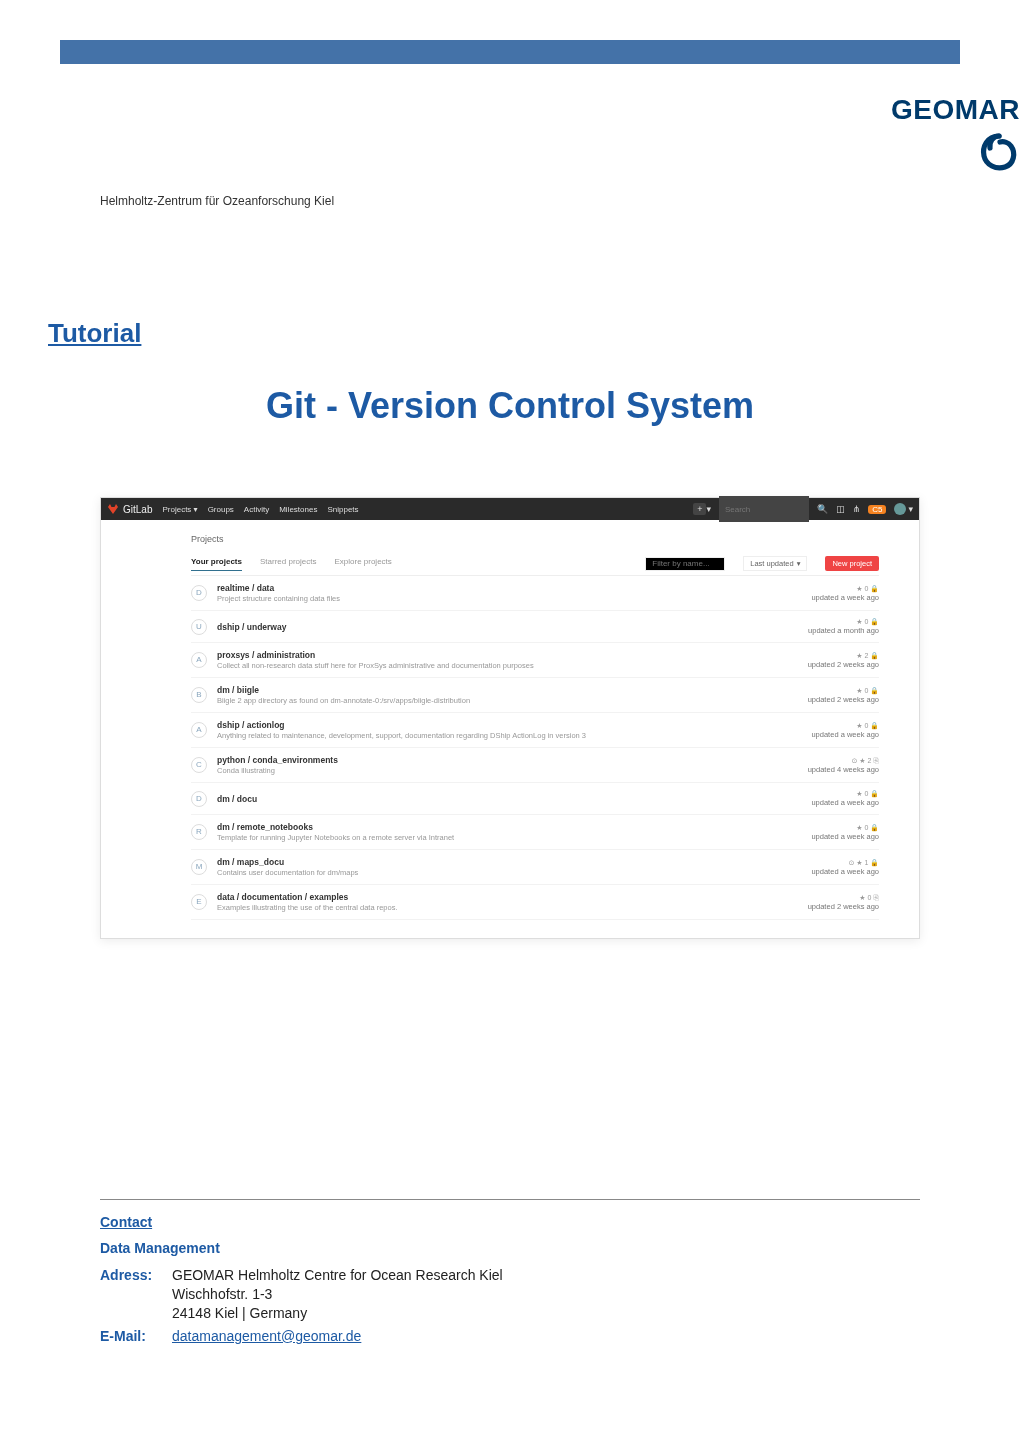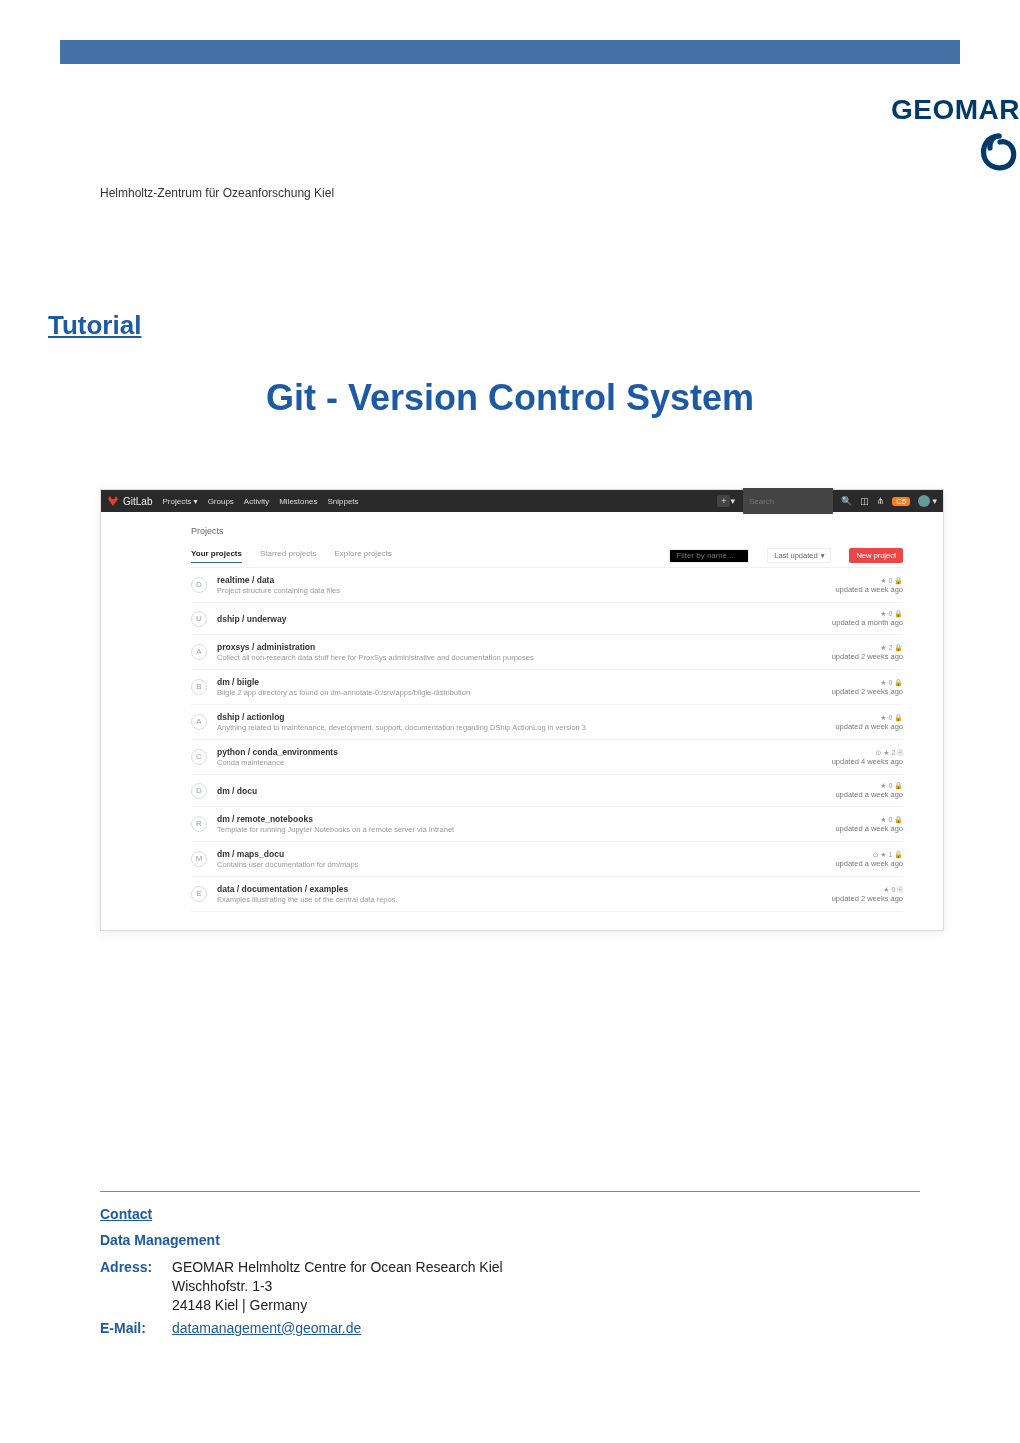--- a/index.html
+++ b/index.html
@@ -30,21 +30,21 @@
   }
   .geomar-label {
     font-size: 28px;
     font-weight: 900;
     color: #003a6b;
     letter-spacing: 0.5px;
   }
   .logo-sub {
     font-size: 12px;
     color: #333;
-    margin-top: 8px;
+    margin-top: 16px;
   }
   .tutorial-heading {
     text-align: left;
     margin-top: 110px;
     margin-left: 48px;
   }
   .tutorial-heading a, .tutorial {
     color: #1d5aa4;
     font-size: 26px;
     font-weight: bold;
@@ -53,21 +53,21 @@
   .git-title {
     text-align: center;
     color: #1d5aa4;
     font-size: 36px;
     font-weight: bold;
     margin-top: 36px;
   }
 
   
   .screenshot-wrap {
-    margin: 70px 76px 0 100px;
+    margin: 70px 100px 0 100px;
     border: 1px solid #ddd;
     box-shadow: 0 2px 10px rgba(0,0,0,0.08);
     background: #fff;
     font-size: 8.5px;
     color: #555;
   }
   .gl-header {
     background: #2a2a2a;
     color: #ccc;
     display: flex;
@@ -362,21 +362,21 @@
           </div>
           <div class="gl-rowmeta">
             <div class="gl-rowicons">★ 0  🔒</div>
             <div>updated a week ago</div>
           </div>
         </div>
         <div class="gl-row">
           <div class="gl-avatar">C</div>
           <div style="flex:1;min-width:0">
             <div class="gl-rowtitle">python / conda_environments</div>
-            <div class="gl-rowdesc">Conda maintenance</div>
+            <div class="gl-rowdesc">Conda illustrating</div>
           </div>
           <div class="gl-rowmeta">
             <div class="gl-rowicons">⊙  ★ 2  ⎘</div>
             <div>updated 4 weeks ago</div>
           </div>
         </div>
         <div class="gl-row">
           <div class="gl-avatar">D</div>
           <div style="flex:1;min-width:0">
             <div class="gl-rowtitle">dm / docu</div>

